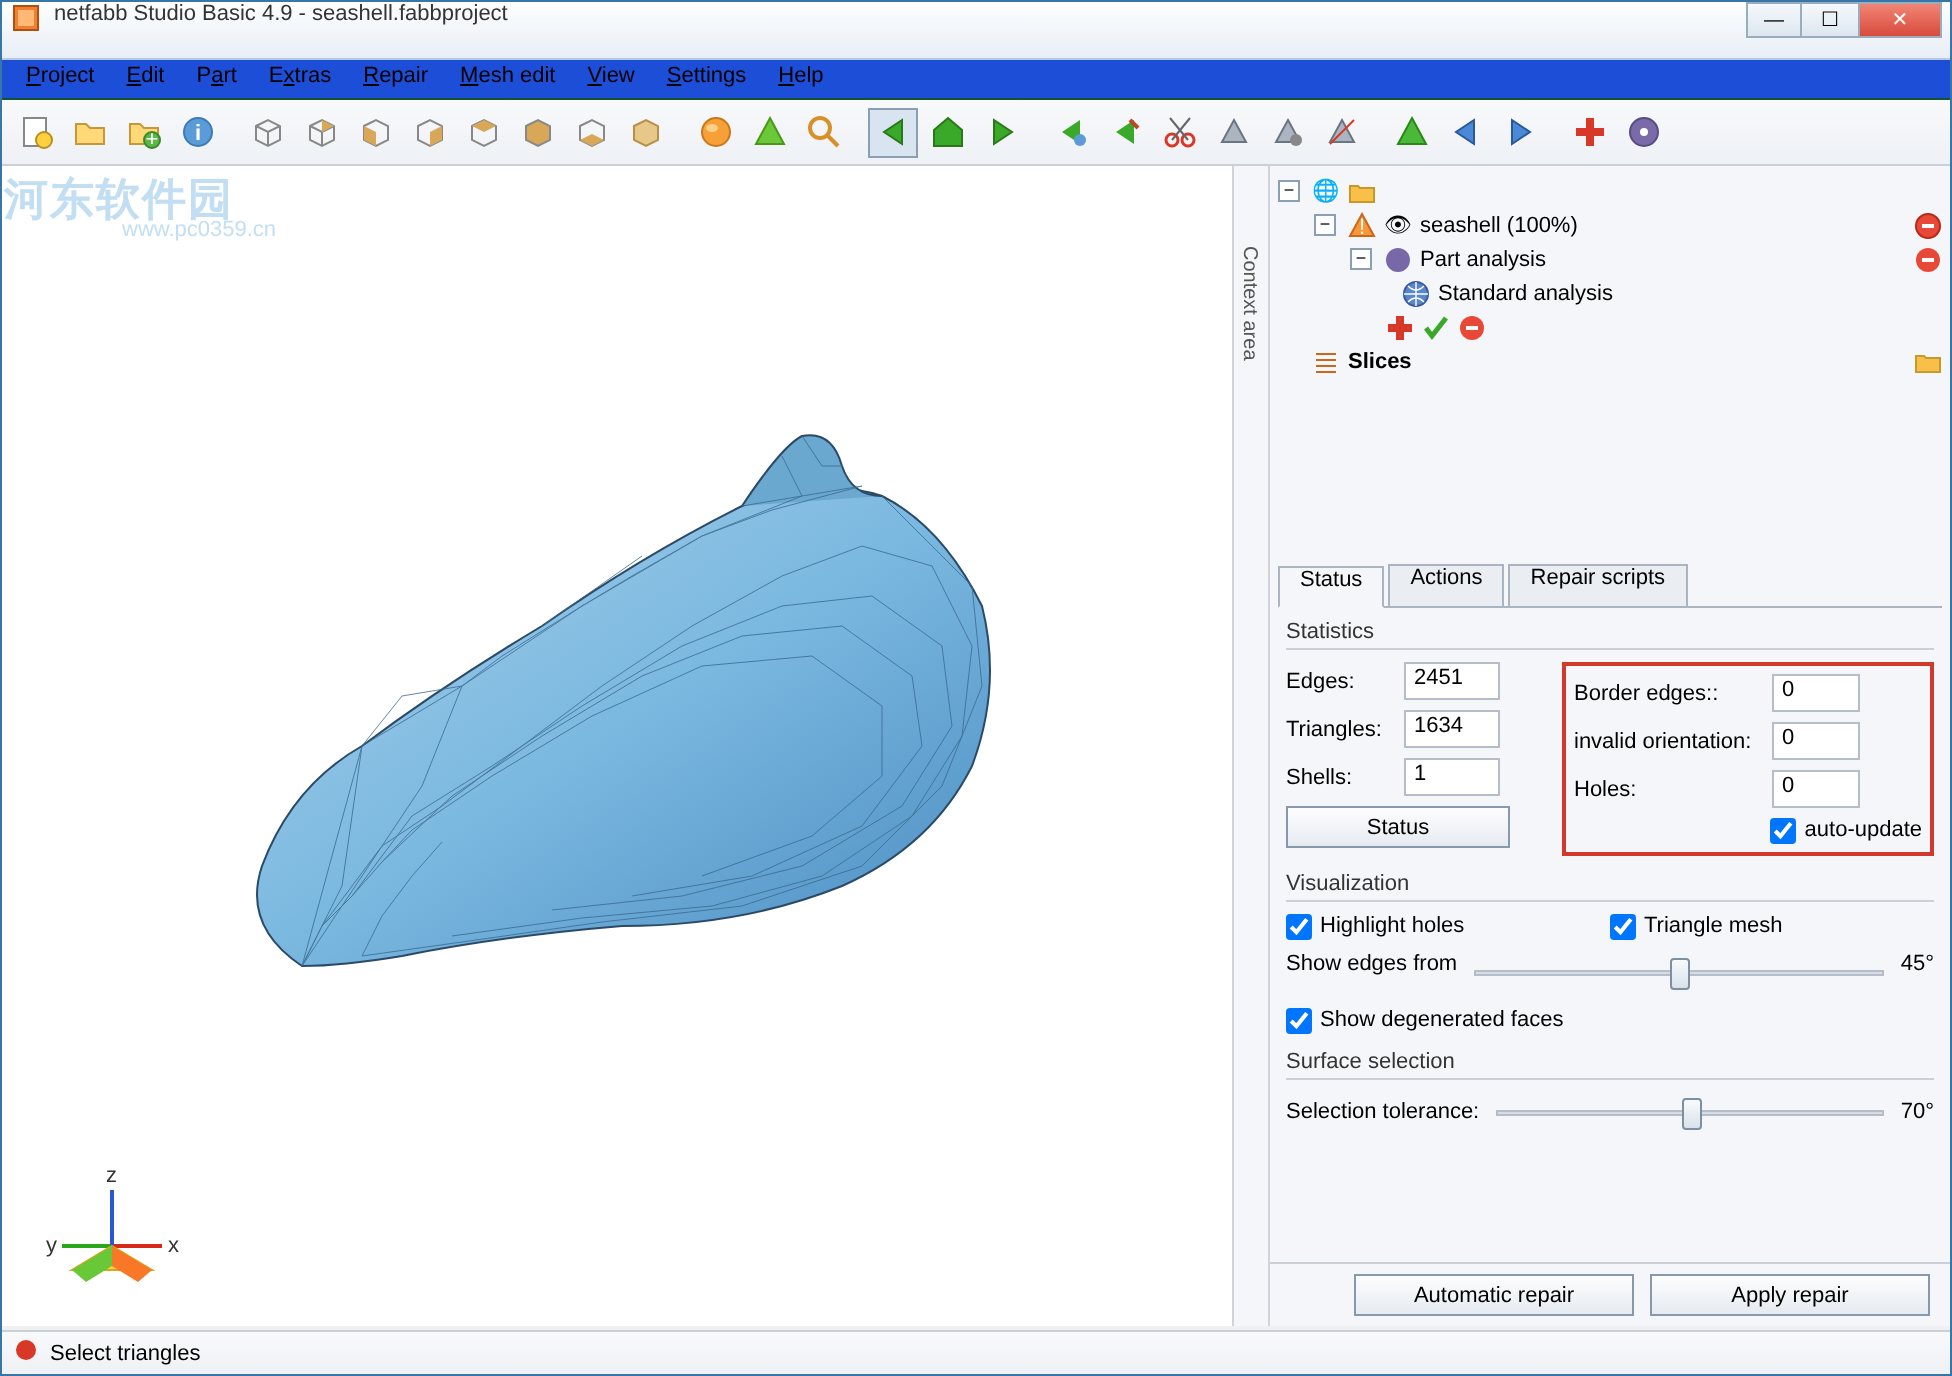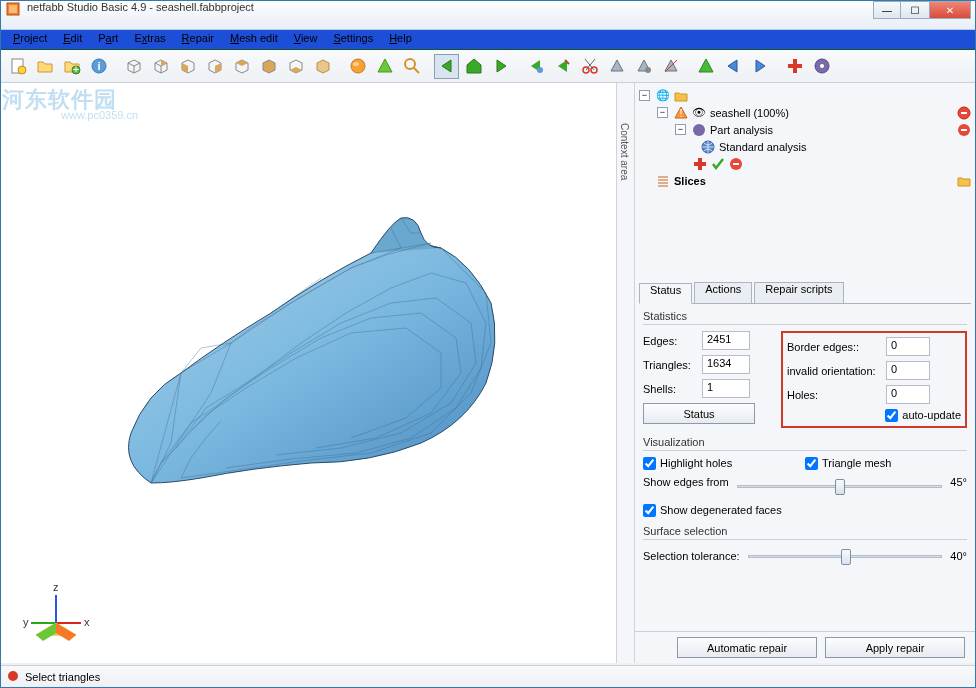--- a/index.html
+++ b/index.html
@@ -457,21 +457,21 @@
 
       <div class="gbox">
         <div class="glabel">Surface selection</div>
         <div class="gline"></div>
         <div style="display:flex;align-items:center">
           <span>Selection tolerance:</span>
           <div class="slider">
               <div class="track"></div>
               <div class="thumb" style="left:48%"></div>
             </div>
-          <span>40°</span>
+          <span>70°</span>
         </div>
       </div>
     </div>
 
     <div class="actionbar">
       <div class="btn">Automatic repair</div>
       <div class="btn">Apply repair</div>
     </div>
   </div>
 </div>

